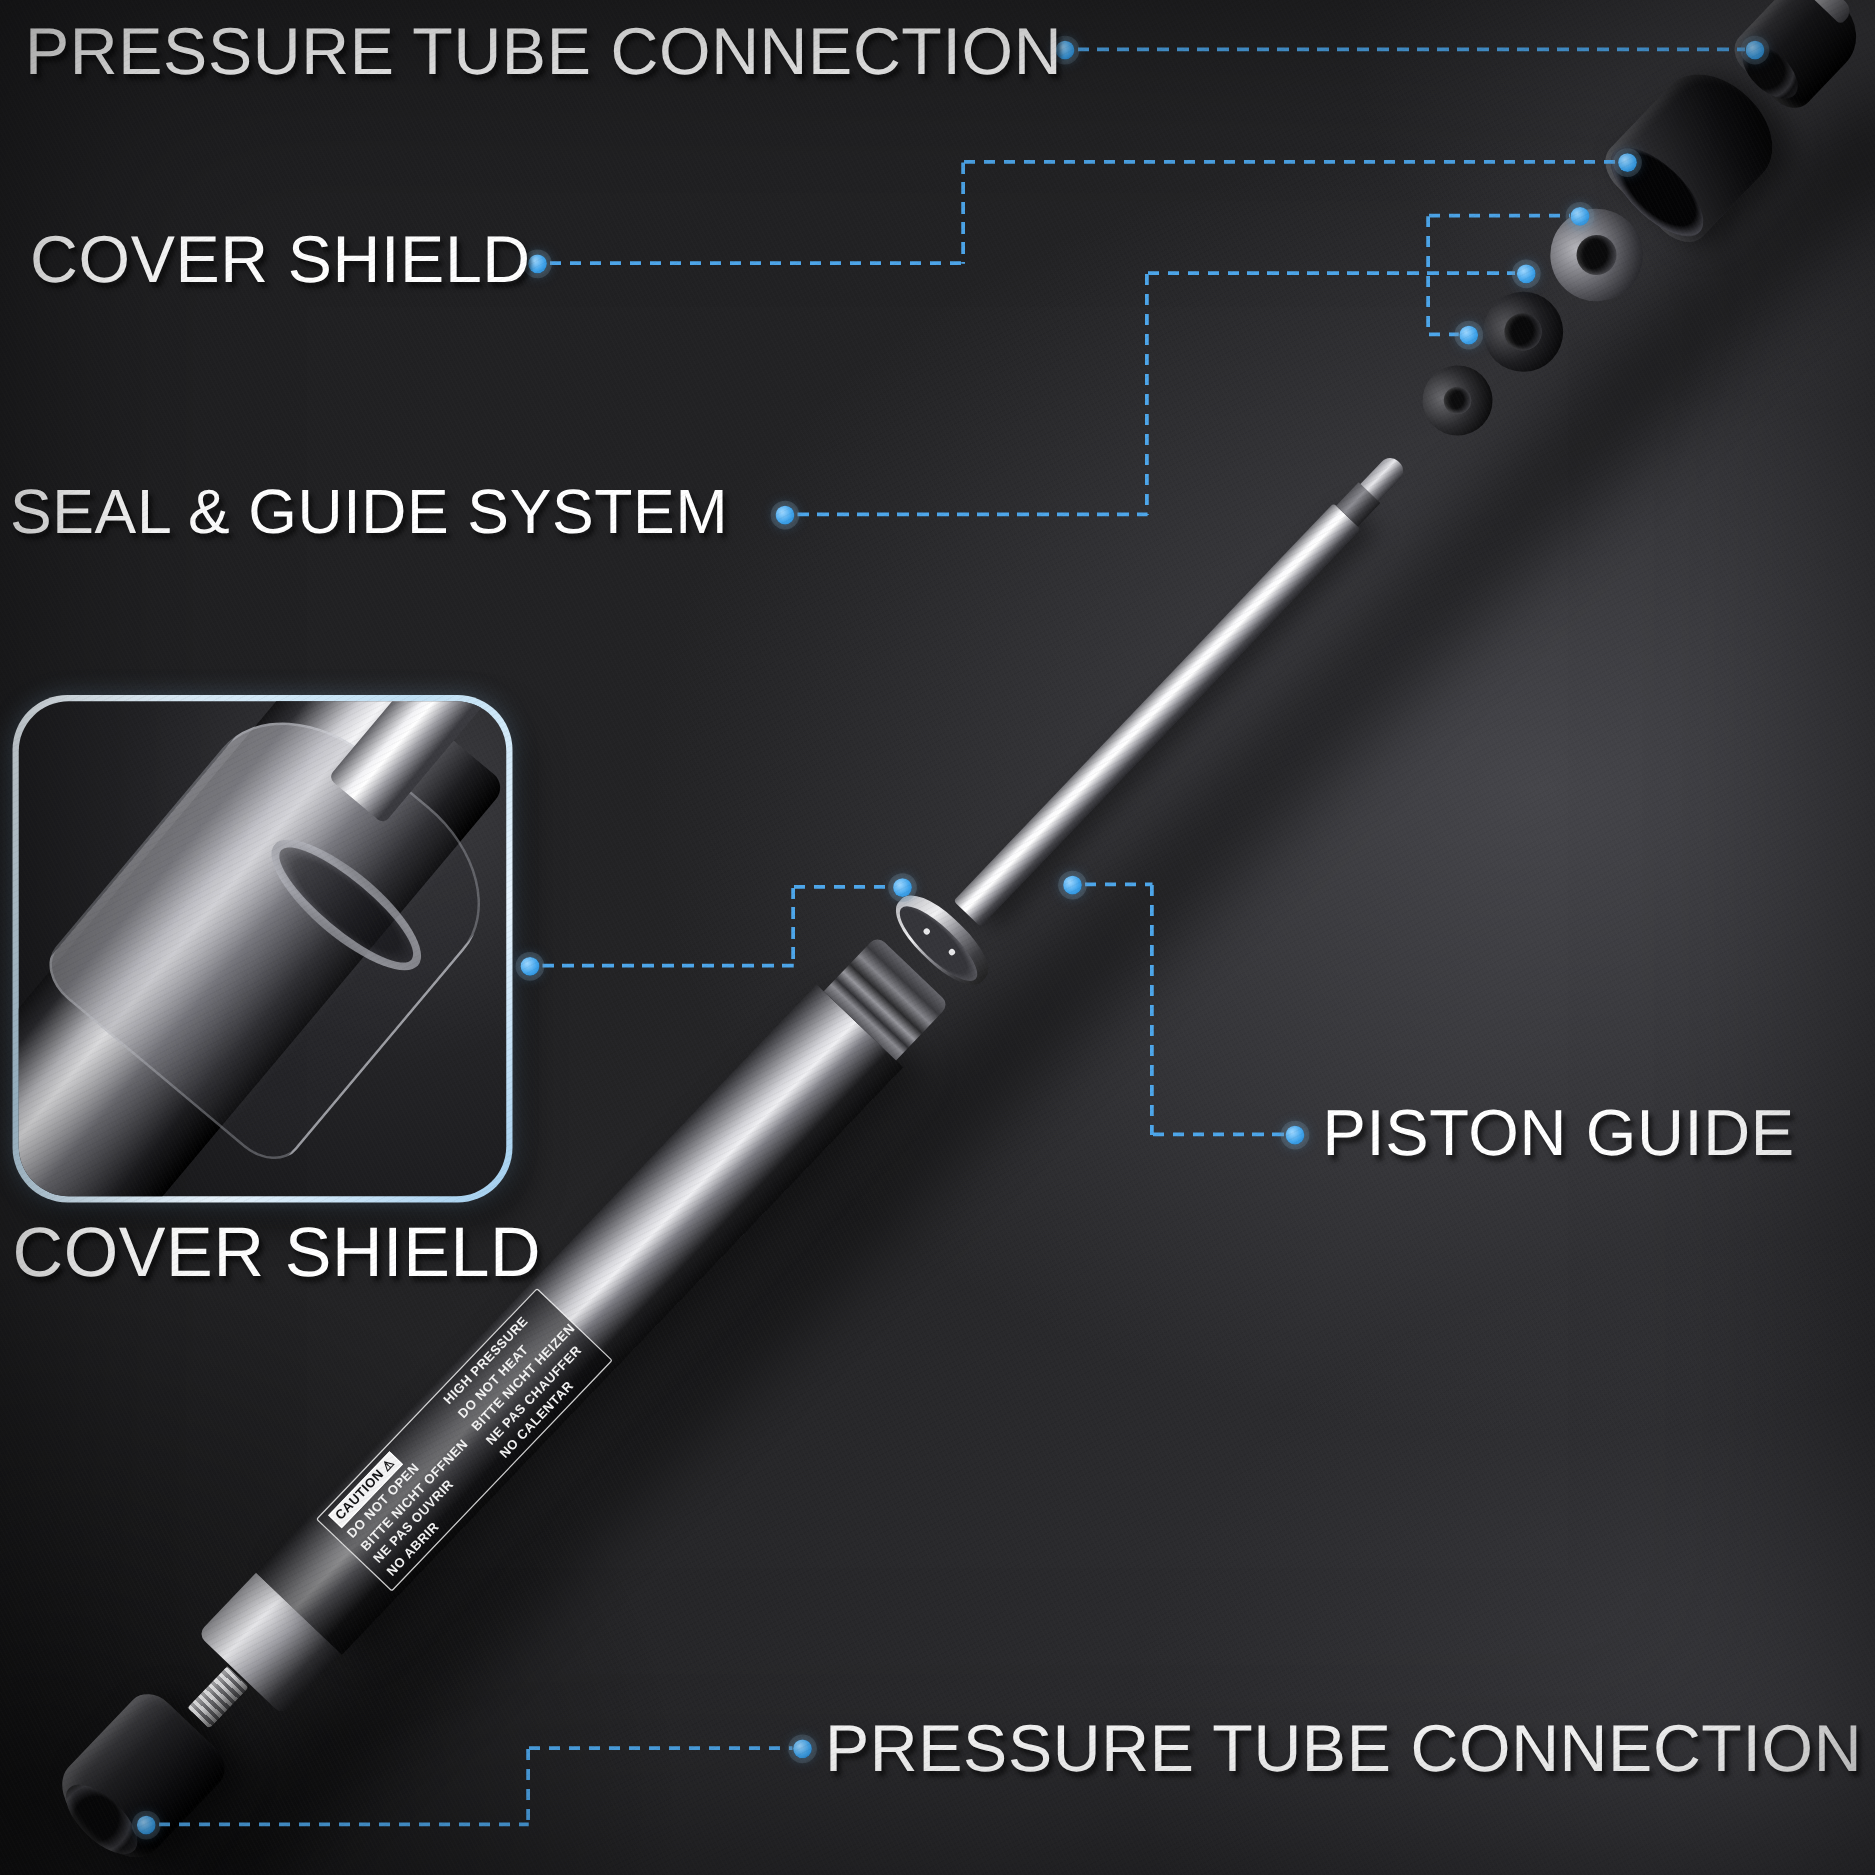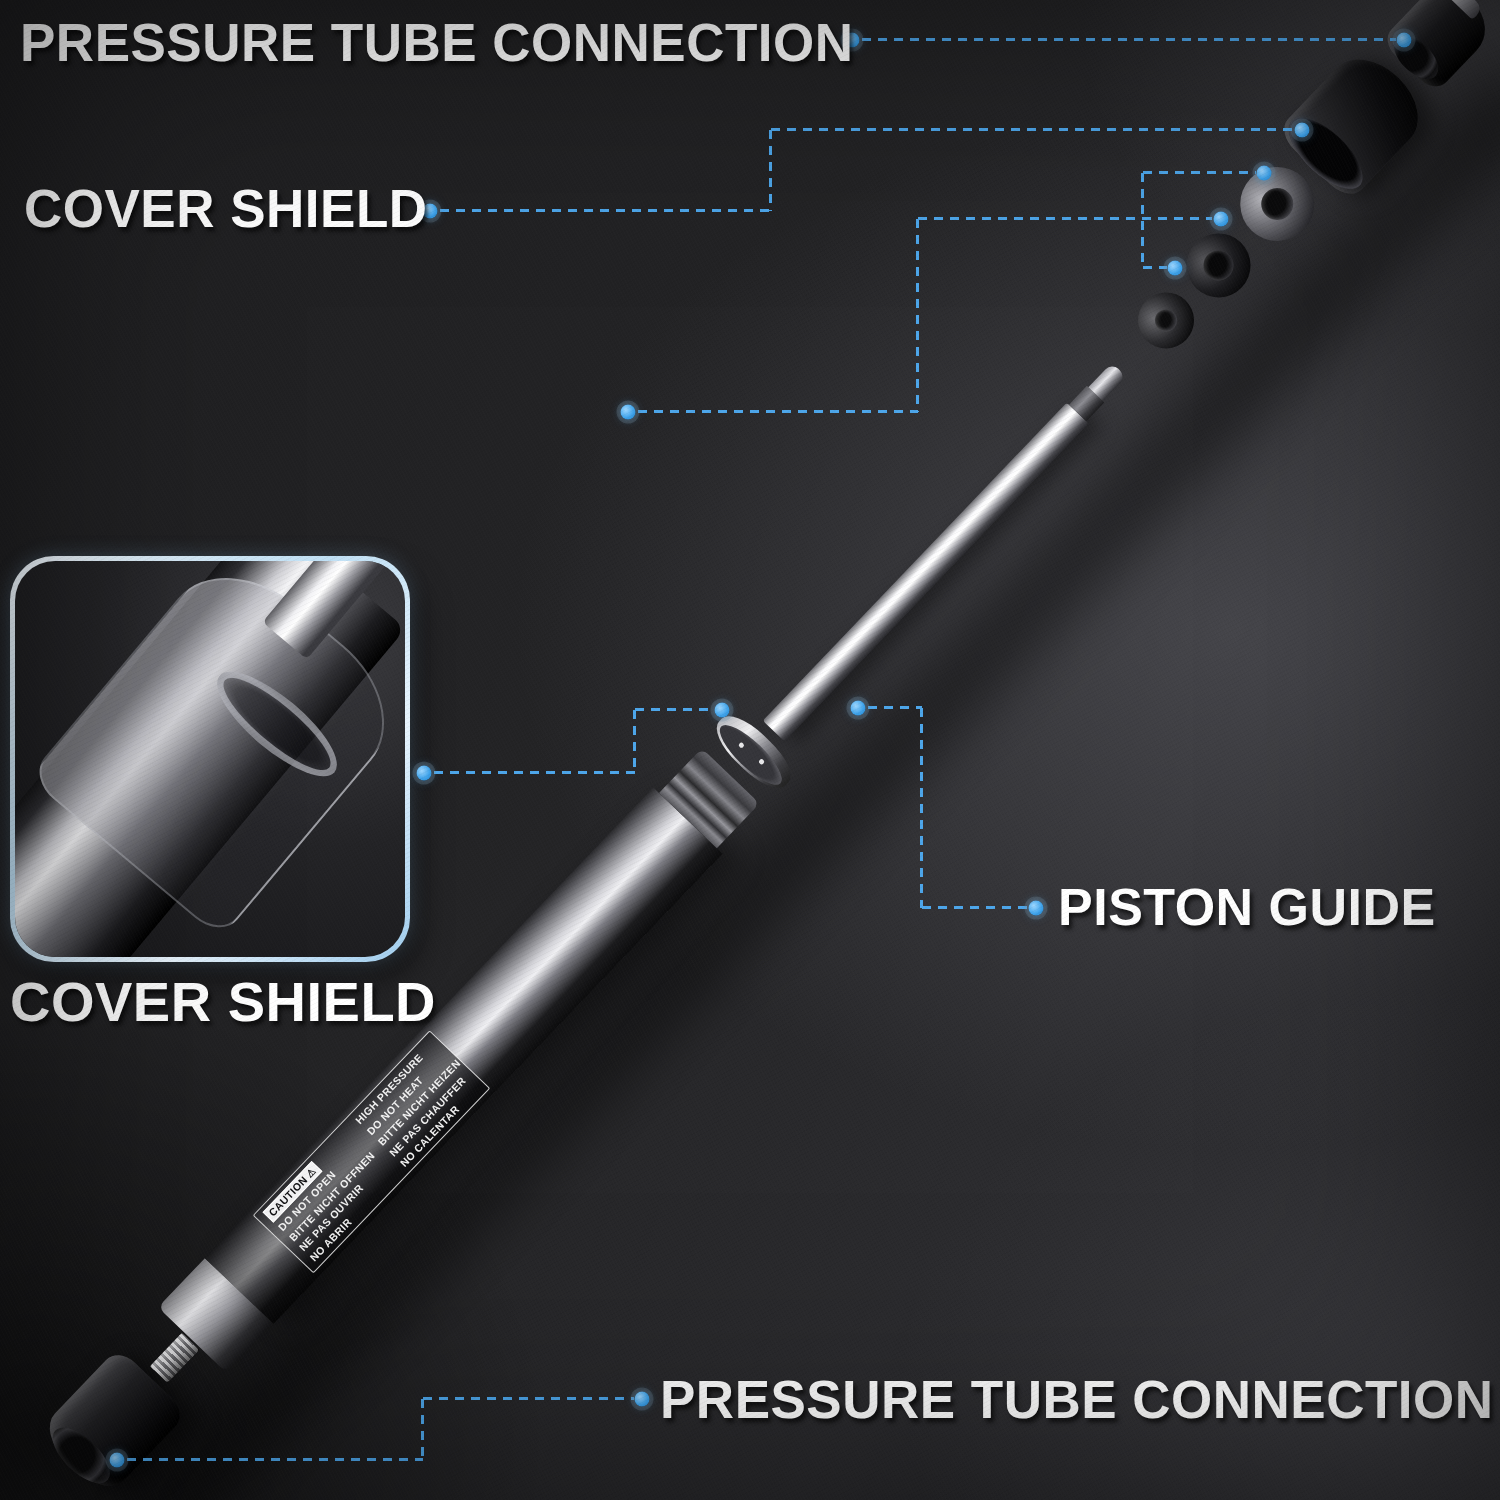--- a/index.html
+++ b/index.html
@@ -14,21 +14,21 @@
       linear-gradient(120deg, #1e1e20 0%, #232325 40%, #2b2b2e 70%, #252528 100%);
   }
   .grain { position:absolute; inset:0; pointer-events:none; opacity:.55;
     background-image:
       repeating-linear-gradient(63deg, rgba(255,255,255,.022) 0 1px, transparent 1px 3px),
       repeating-linear-gradient(-27deg, rgba(0,0,0,.05) 0 1px, transparent 1px 4px);
   }
   .vignette { position:absolute; inset:0; pointer-events:none; box-shadow: inset 0 0 260px rgba(0,0,0,.5); }
 
   
-  .lbl { position:absolute; transform:translateY(-50%); color:#fff; font-weight:bold;
+  .lbl { position:absolute; transform:translateY(-50%); color:#fff; font-weight:normal;
          letter-spacing:.5px; white-space:nowrap; text-shadow:3px 4px 4px rgba(0,0,0,.65); }
 
   
   .dh { position:absolute; height:3px;
         background-image:repeating-linear-gradient(90deg, #4da6ea 0 9px, transparent 9px 16px); }
   .dv { position:absolute; width:3px;
         background-image:repeating-linear-gradient(180deg, #4da6ea 0 9px, transparent 9px 16px); }
   .dot { position:absolute; width:15px; height:15px; border-radius:50%;
          transform:translate(-50%,-50%);
          background:radial-gradient(circle at 35% 35%, #9ed7ff, #42a5ec 55%, #1d7fc9);
@@ -229,19 +229,20 @@
   <div class="dot" style="left:1036px;top:908px;"></div>
 
   <div class="dh" style="left:127px;top:1458px;width:296px;"></div>
   <div class="dv" style="left:421px;top:1399px;height:61px;"></div>
   <div class="dh" style="left:423px;top:1397px;width:211px;"></div>
   <div class="dot" style="left:117px;top:1460px;"></div>
   <div class="dot" style="left:642px;top:1399px;"></div>
 
   <div class="lbl" style="left:20px;top:42px;font-size:53px;">PRESSURE TUBE CONNECTION</div>
   <div class="lbl" style="left:24px;top:208px;font-size:53px;">COVER SHIELD</div>
+  <div class="lbl" style="left:8px;top:409px;font-size:50px;">SEAL &amp; GUIDE SYSTEM</div>
   <div class="lbl" style="left:10px;top:1001px;font-size:56px;">COVER SHIELD</div>
   <div class="lbl" style="left:1058px;top:907px;font-size:52px;">PISTON GUIDE</div>
   <div class="lbl" style="left:660px;top:1399px;font-size:53px;">PRESSURE TUBE CONNECTION</div>
 
   <div class="grain"></div>
   <div class="vignette"></div>
 </div>
 
 </body></html>

